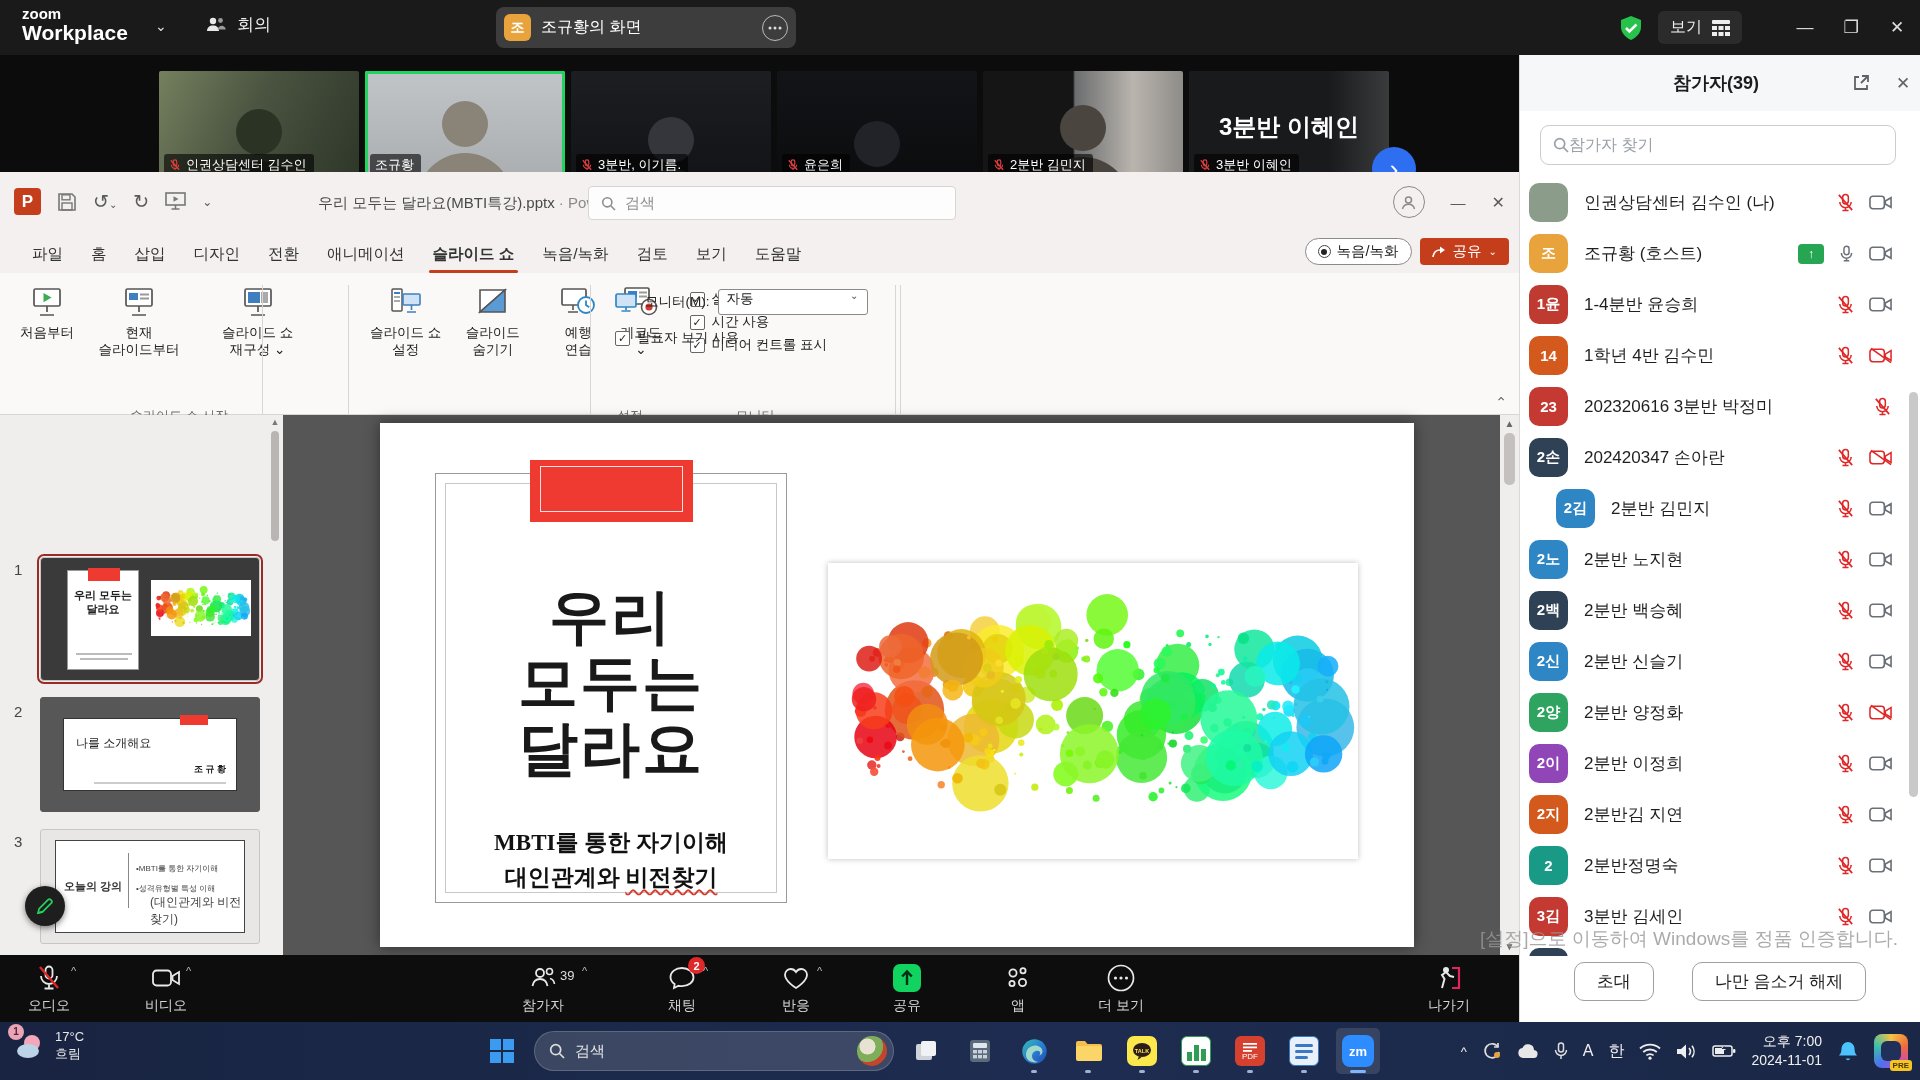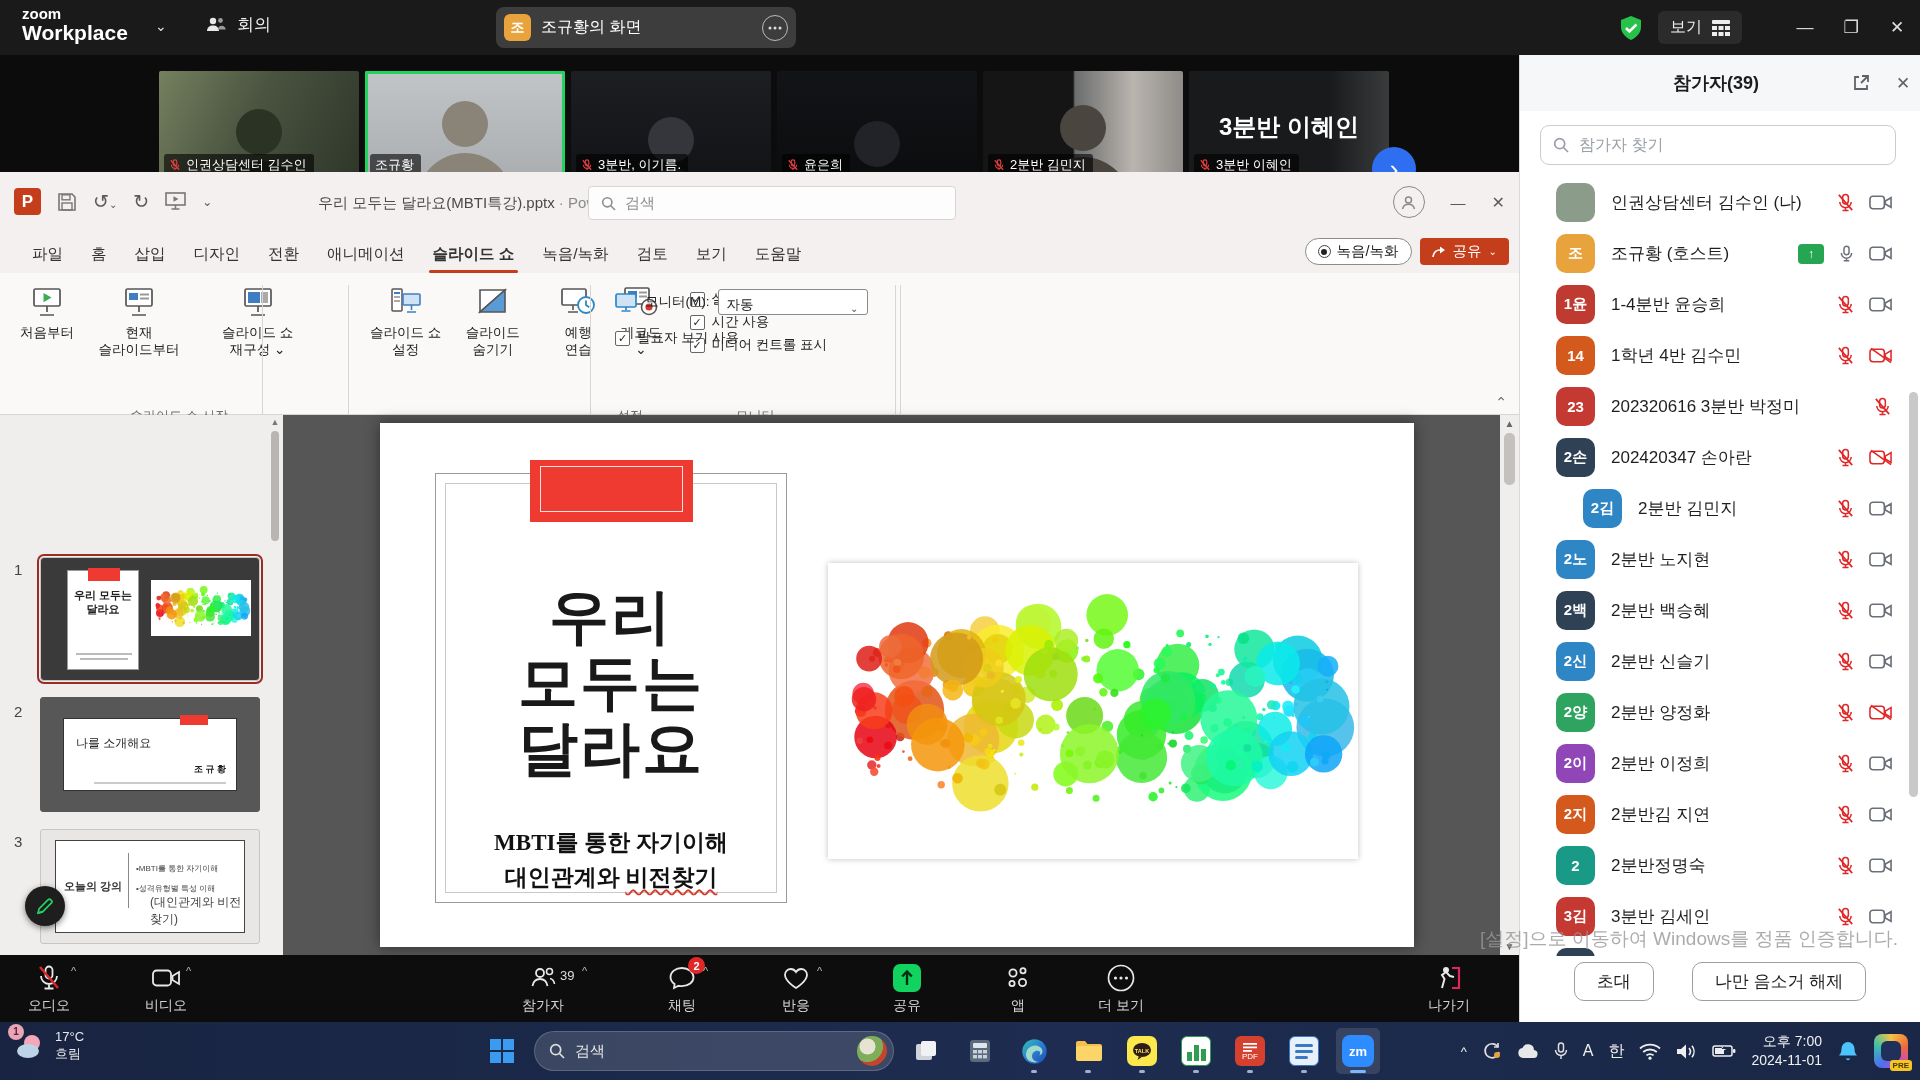--- a/index.html
+++ b/index.html
@@ -55,21 +55,21 @@
   .share-btn { background:#c43e1c; color:#fff; border-radius:4px; font-size:14.5px; padding:4px 12px; display:flex; align-items:center; gap:7px; }
   
   #ribbon { position:absolute; left:0; top:101px; width:100%; height:142px; background:#fbf9f8; border-bottom:1px solid #d9d5d3; }
   .rgroup { position:absolute; top:8px; height:118px; }
   .rg-label { position:absolute; bottom:-26px; width:100%; text-align:center; font-size:13px; color:#6d6d6d; }
   .rbtn { display:inline-flex; flex-direction:column; align-items:center; gap:6px; padding:4px 10px; font-size:13.5px; color:#222; text-align:center; line-height:1.25; vertical-align:top; }
   .rdiv { position:absolute; top:4px; bottom:-24px; width:1px; background:#d9d5d3; }
   .ck { display:flex; align-items:center; gap:7px; font-size:13.5px; color:#222; margin:5px 0; }
   .ckbox { width:15px; height:15px; border:1.4px solid #666; border-radius:2px; color:#222; font-size:11px; display:flex; align-items:center; justify-content:center; background:#fff; }
   .mon-row { display:flex; align-items:center; gap:8px; font-size:13.5px; color:#222; }
-  .mon-dd { width:150px; height:26px; border:1px solid #8a8a8a; border-radius:3px; background:#fff; display:flex; align-items:flex-end; justify-content:space-between; padding:0 8px; font-size:13.5px; }
+  .mon-dd { width:150px; height:26px; border:1px solid #8a8a8a; border-radius:3px; background:#fff; display:flex; align-items:flex-start; justify-content:space-between; padding:0 8px; font-size:13.5px; }
   .ribbon-collapse { position:absolute; right:12px; bottom:4px; color:#666; font-size:14px; }
 
   
   #thumbs { position:absolute; left:0; top:243px; width:283px; height:540px; background:#f0eeed; overflow:hidden; }
   .thumb-num { position:absolute; font-size:15px; color:#444; }
   .thumb { position:absolute; left:40px; width:220px; background:#fff; border:1px solid #c9c5c3; border-radius:3px; overflow:hidden; }
   .thumb.sel { outline:2.5px solid #9b2b26; outline-offset:1px; border-radius:4px; }
   .tscroll { position:absolute; right:2px; top:0; width:12px; height:100%; }
   .tscroll .arr { position:absolute; left:0; width:12px; text-align:center; color:#777; font-size:9px; }
   .tscroll .tb { position:absolute; left:2px; width:8px; background:#b9b5b3; border-radius:4px; }
@@ -91,23 +91,23 @@
   #splatter-main { position:absolute; left:448px; top:140px; width:530px; height:296px; background:#fff; box-shadow:0 0 6px rgba(0,0,0,.25); }
 
   
   #fab { position:absolute; left:25px; top:886px; width:40px; height:40px; border-radius:50%; background:#1e1e1e; display:flex; align-items:center; justify-content:center; box-shadow:0 2px 6px rgba(0,0,0,.5); }
 
   
   #panel { position:absolute; left:1519px; top:55px; width:401px; height:967px; background:#fff; border-left:1px solid #d9d9d9; }
   #panel-h { position:absolute; left:0; top:0; width:100%; height:56px; background:#f6f7f9; display:flex; align-items:center; }
   #panel-h .t { flex:1; text-align:center; font-size:18px; font-weight:700; color:#1c1c1c; padding-left:60px; }
   #panel-h .ic { width:34px; color:#5f6368; font-size:17px; text-align:center; }
-  #psearch { position:absolute; left:20px; top:70px; width:356px; height:40px; border:1px solid #c9ccd1; border-radius:9px; display:flex; align-items:center; gap:10px; padding:0 12px; color:#9aa0a6; font-size:16px; background:#fff; }
+  #psearch { position:absolute; left:20px; top:70px; width:356px; height:40px; border:1px solid #c9ccd1; border-radius:9px; display:flex; align-items:center; padding:0 12px; color:#9aa0a6; font-size:16px; background:#fff; }
   #plist { position:absolute; left:0; top:122px; width:388px; height:838px; overflow:hidden; }
-  .prow { position:absolute; left:0; width:100%; height:51px; display:flex; align-items:center; padding:0 16px 0 36px; gap:16px; }
+  .prow { position:absolute; left:0; width:100%; height:51px; display:flex; align-items:center; padding:0 16px 0 9px; gap:16px; }
   .pav { width:39px; height:39px; border-radius:10px; color:#fff; font-size:15px; font-weight:700; display:flex; align-items:center; justify-content:center; flex:none; }
   .pname { flex:1; font-size:17px; color:#1f1f1f; white-space:nowrap; overflow:hidden; }
   .picons { display:flex; align-items:center; gap:14px; flex:none; }
   .share-ind { width:26px; height:20px; background:#26a653; border-radius:4px; color:#fff; font-size:12px; display:flex; align-items:center; justify-content:center; }
   #pscroll { position:absolute; right:2px; top:122px; width:9px; height:790px; }
   #pscroll .tb { position:absolute; left:0; width:9px; background:#c9c9c9; border-radius:5px; top:215px; height:405px; }
   #pfoot { position:absolute; left:0; bottom:16px; width:100%; height:50px; background:#fff; display:flex; align-items:center; justify-content:center; gap:38px; }
   .pbtn { border:1px solid #9aa0a6; border-radius:10px; background:#fff; font-size:17px; color:#1f1f1f; padding:7px 22px; }
 
   

